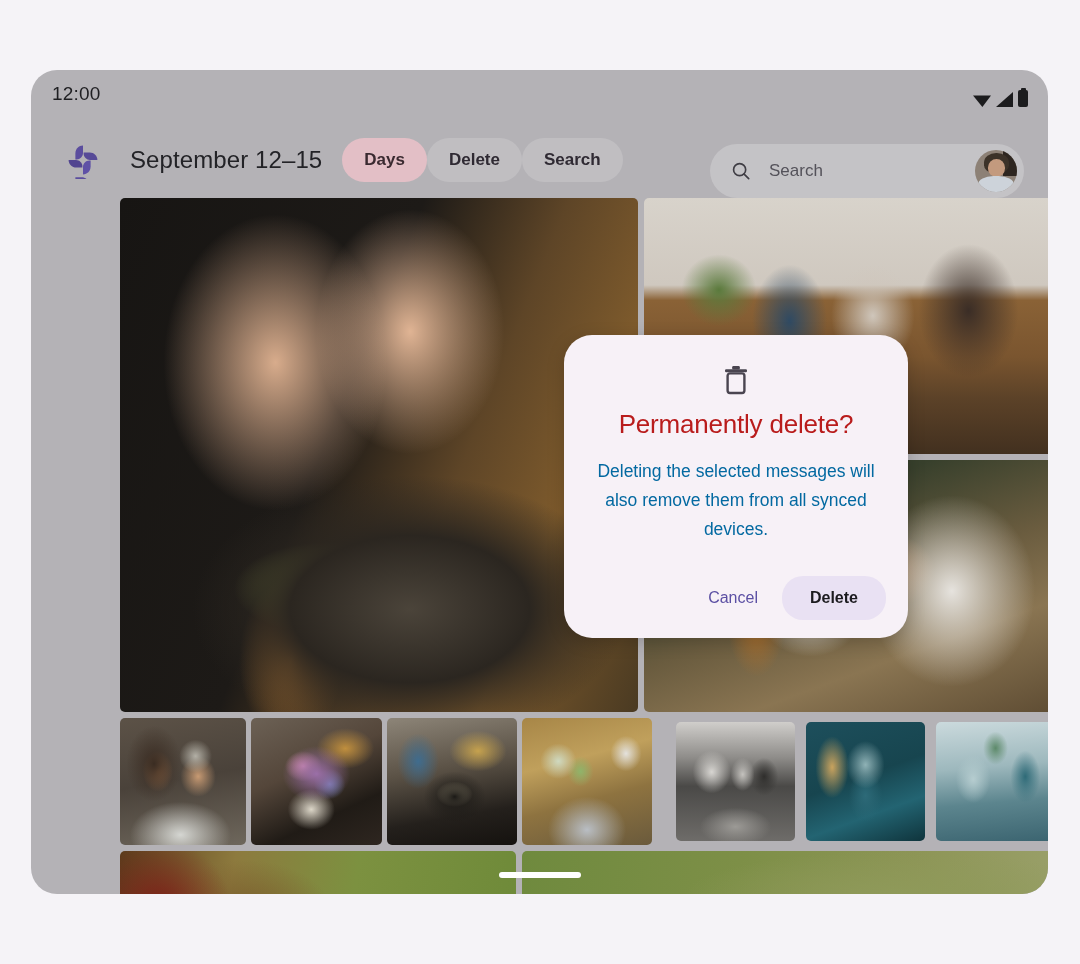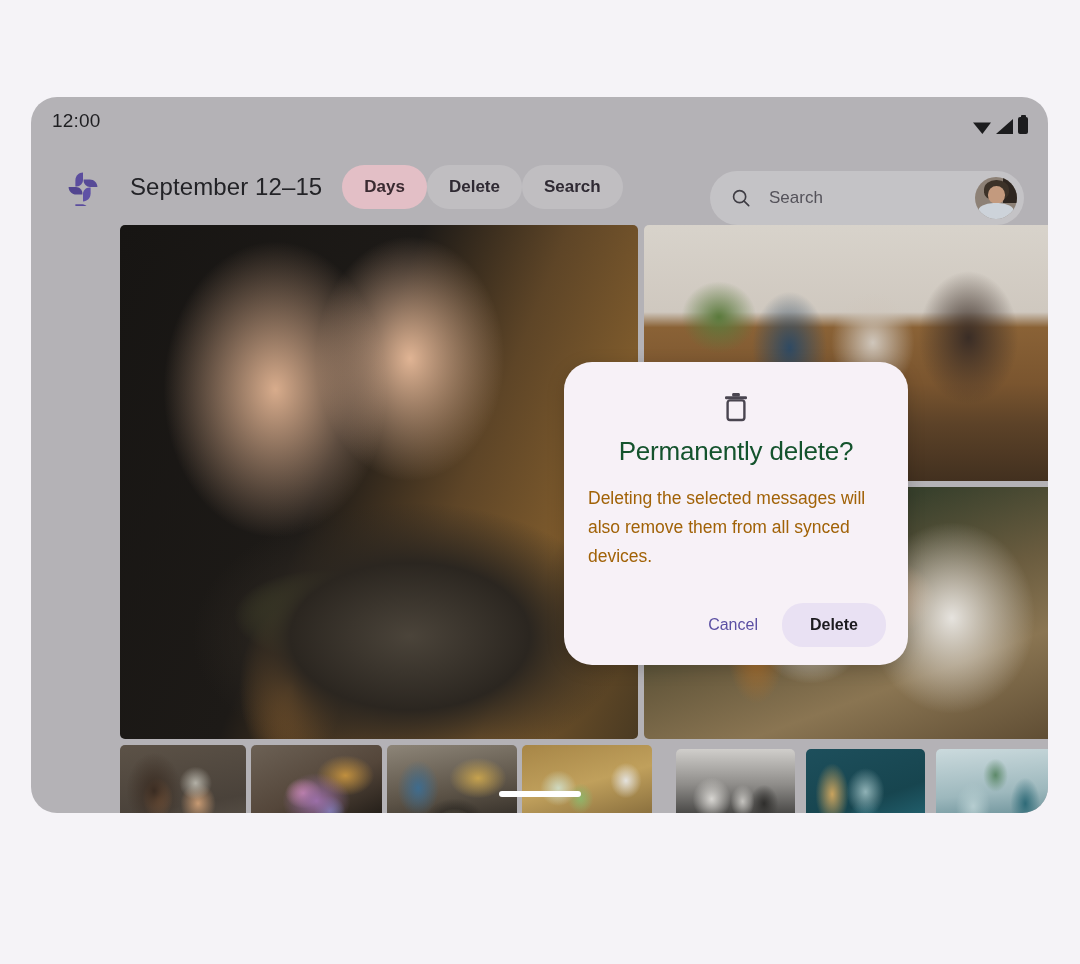--- a/index.html
+++ b/index.html
@@ -11,25 +11,24 @@
     font-family: "Liberation Sans", sans-serif;
     overflow: hidden;
   }
 
   
   #device-frame {
     position: absolute;
     left: 31px;
     top: 70px;
     width: 1017px;
-    height: 716px;
+    height: 824px;
     background: #b4b2b6;
     border-radius: 26px;
     overflow: hidden;
-    margin-top: 27px;
   }
 
   
   #status-bar {
     position: absolute;
     left: 0; top: 0;
     width: 100%;
     height: 52px;
   }
   #status-time {
@@ -303,28 +302,29 @@
   }
   #dialog-icon {
     display: flex;
     justify-content: center;
     margin-top: 6px;
     margin-bottom: 14px;
   }
   #dialog-title {
     text-align: center;
     font-size: 26px;
-    color: #14532d;
+    color: #b91c1c;
     letter-spacing: -0.2px;
     margin-bottom: 17px;
   }
   #dialog-body {
     font-size: 17.5px;
     line-height: 29px;
-    color: #a16207;
+    color: #0369a1;
+    text-align: center;
   }
   #dialog-actions {
     position: absolute;
     right: 22px;
     bottom: 18px;
     display: flex;
     align-items: center;
     gap: 6px;
   }
   #cancel-button {

